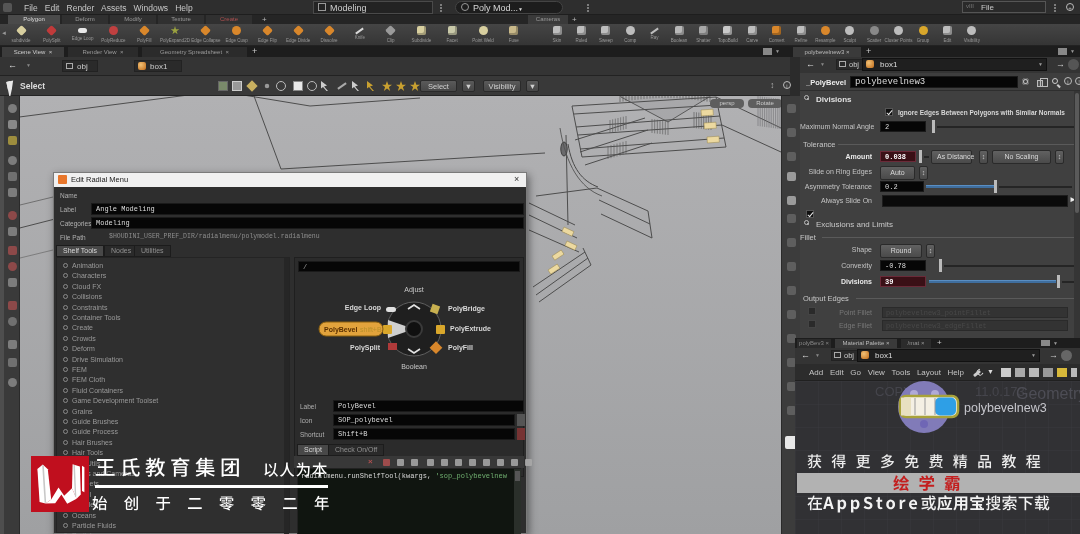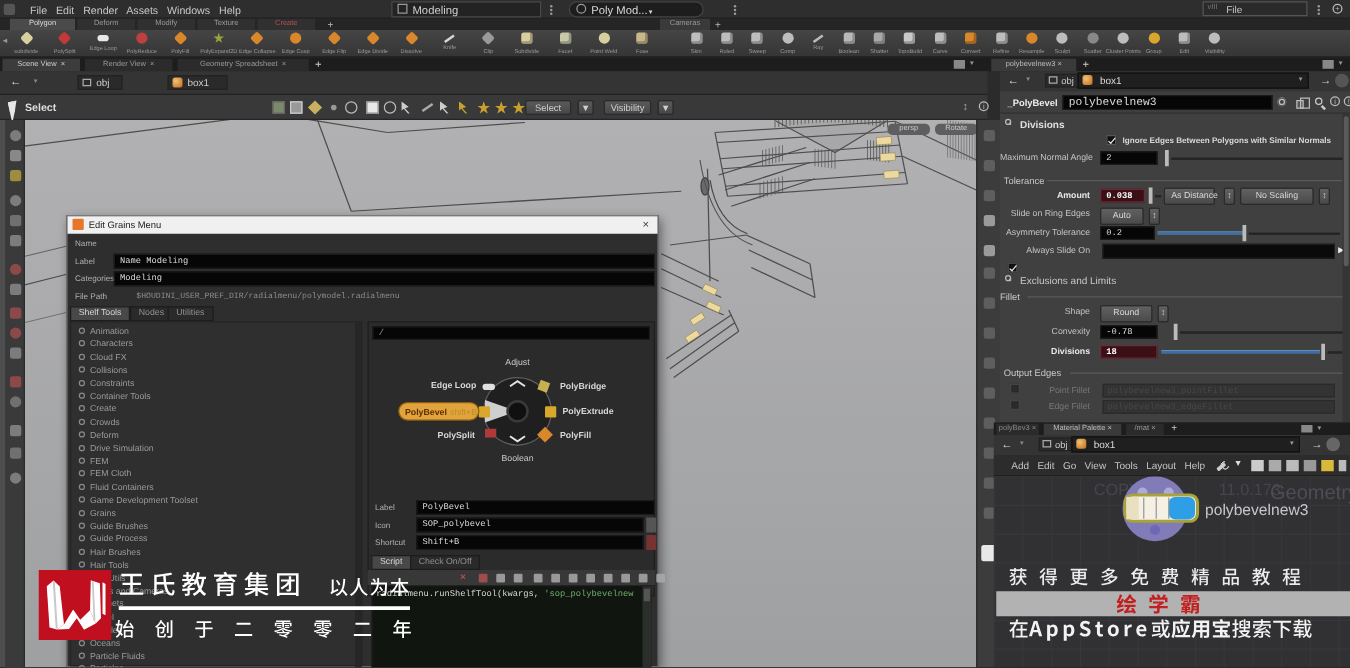--- a/index.html
+++ b/index.html
@@ -484,21 +484,21 @@
       <span class="abs" style="left:0;top:142px;color:#c8c8c8;font-size:7.5px;">Fillet</span>
       <div class="abs hline" style="left:22px;top:146px;width:256px;"></div>
       <div class="abs plabel" style="left:0px;top:155px;width:72px;">Shape</div>
       <div class="abs drop" style="left:80px;top:153px;width:42px;text-align:center;">Round</div>
       <div class="abs spin" style="left:126px;top:153px;">↕</div>
       <div class="abs plabel" style="left:0px;top:171px;width:72px;">Convexity</div>
       <div class="abs field" style="left:80px;top:169px;width:46px;height:11px;">-0.78</div>
       <div class="abs" style="left:139px;top:168px;width:3px;height:13px;background:#bbb;"></div>
       <div class="abs" style="left:144px;top:174px;width:132px;height:2px;background:#252525;"></div>
       <div class="abs plabel" style="left:0px;top:187px;width:72px;font-weight:bold;color:#e8e8e8;">Divisions</div>
-      <div class="abs field" style="left:80px;top:185px;width:46px;height:11px;background:#3a1016;border:1px solid #6a2a38;color:#fff;font-weight:bold;">18</div>
+      <div class="abs field" style="left:80px;top:185px;width:46px;height:11px;background:#3a1016;border:1px solid #6a2a38;color:#fff;font-weight:bold;">39</div>
       <div class="abs" style="left:129px;top:190px;width:127px;height:2px;background:#3f6e9e;"></div>
       <div class="abs" style="left:129px;top:189px;width:127px;height:1px;background:#5a8ec2;"></div>
       <div class="abs" style="left:257px;top:184px;width:3px;height:13px;background:#bbb;"></div>
       <div class="abs" style="left:262px;top:190px;width:12px;height:2px;background:#252525;"></div>
       <span class="abs" style="left:3px;top:203px;color:#c8c8c8;font-size:7.5px;">Output Edges</span>
       <div class="abs hline" style="left:56px;top:207px;width:222px;"></div>
       <div class="abs cb" style="left:8px;top:216px;background:#2a2a2a;border-color:#444;"></div>
       <div class="abs plabel" style="left:16px;top:218px;width:56px;color:#777;">Point Fillet</div>
       <div class="abs" style="left:82px;top:216px;width:186px;height:11px;background:#333;border:1px solid #2a2a2a;color:#484848;font-size:7px;line-height:10px;padding-left:3px;font-family:'Liberation Mono',monospace;">polybevelnew3_pointFillet</div>
       <div class="abs cb" style="left:8px;top:229px;background:#2a2a2a;border-color:#444;"></div>
@@ -563,27 +563,27 @@
       <line x1="130" y1="17" x2="130" y2="34" stroke="#999" stroke-width="1"></line>
       <line x1="140" y1="17" x2="140" y2="34" stroke="#999" stroke-width="1"></line>
       <text x="169" y="31" font-size="12.5" fill="#c6c6cc" font-family="Liberation Sans">polybevelnew3</text>
     </svg>
   </div>
 
   <div class="abs" style="left:53px;top:172px;width:474px;height:362px;background:#2e2e2e;border:1px solid #7a7a7a;box-shadow:2px 3px 8px rgba(0,0,0,0.45);" id="dialog">
 
     <div class="abs" style="left:0;top:0;width:472px;height:14px;background:#f0f0f0;">
       <div class="abs" style="left:4px;top:2px;width:9px;height:9px;background:#e8762a;border-radius:1px;"></div>
-      <span class="abs" style="left:17px;top:2px;color:#1a1a1a;font-size:7.5px;">Edit Grains Menu</span>
+      <span class="abs" style="left:17px;top:2px;color:#1a1a1a;font-size:7.5px;">Edit Radial Menu</span>
       <span class="abs" style="left:460px;top:1px;color:#333;font-size:9px;">×</span>
     </div>
 
     <span class="abs lbl" style="left:6px;top:19px;">Name</span>
     <span class="abs lbl" style="left:6px;top:33px;">Label</span>
-    <div class="abs field" style="left:37px;top:30px;width:433px;height:12px;">Name Modeling</div>
+    <div class="abs field" style="left:37px;top:30px;width:433px;height:12px;">Angle Modeling</div>
     <span class="abs lbl" style="left:6px;top:47px;">Categories</span>
     <div class="abs field" style="left:37px;top:44px;width:433px;height:12px;">Modeling</div>
     <span class="abs lbl" style="left:6px;top:61px;">File Path</span>
     <div class="abs" style="left:55px;top:60px;color:#8d8d8d;font-size:6.5px;font-family:'Liberation Mono',monospace;">$HOUDINI_USER_PREF_DIR/radialmenu/polymodel.radialmenu</div>
 
     <div class="abs" style="left:2px;top:72px;width:470px;height:11px;">
       <div class="tab tabon" style="position:absolute;left:0;top:0;">Shelf Tools</div>
       <div class="tab" style="position:absolute;left:48px;top:0;">Nodes</div>
       <div class="tab" style="position:absolute;left:78px;top:0;">Utilities</div>
     </div>

